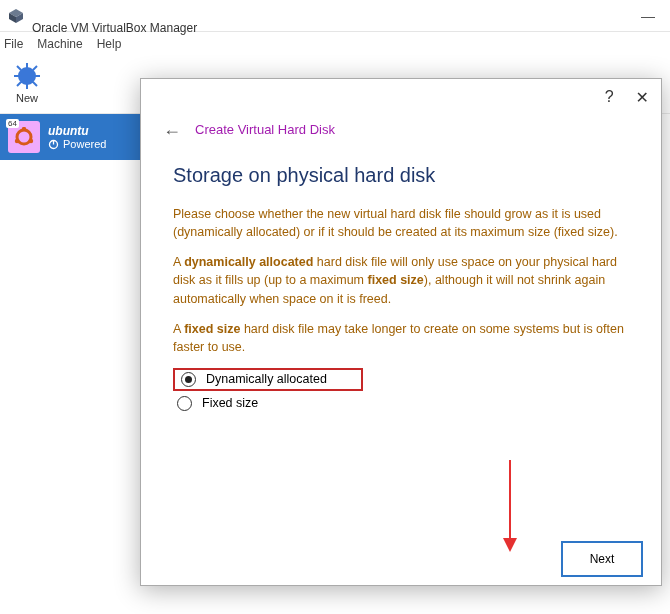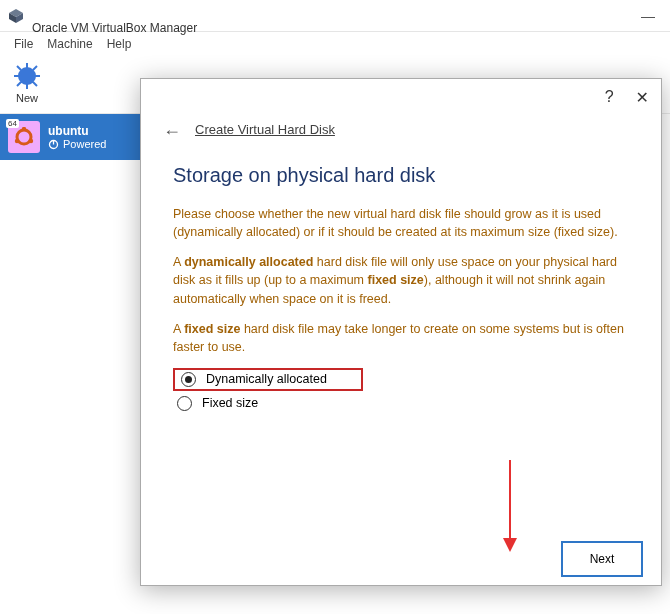--- a/index.html
+++ b/index.html
@@ -5,45 +5,45 @@
   * { box-sizing: border-box; font-family: "Segoe UI", Tahoma, sans-serif; }
   body { margin: 0; width: 670px; height: 614px; background: #fff; overflow: hidden; position: relative; }
 
   
   .titlebar { height: 32px; display: flex; align-items: center; padding: 0 8px; border-bottom: 1px solid #e5e5e5; }
   .titlebar .cube { width: 16px; height: 16px; margin-right: 8px; }
   .titlebar .title { font-size: 12px; color: #333; flex: 1; margin-top: 24px; }
   .titlebar .min { width: 28px; text-align: center; color: #555; font-size: 14px; }
 
   
-  .menu { height: 24px; display: flex; align-items: center; padding: 0 14px; gap: 14px; font-size: 12px; color: #444; }
+  .menu { height: 24px; display: flex; align-items: center; padding: 0 4px; gap: 14px; font-size: 12px; color: #444; }
 
   
   .toolbar { height: 58px; display: flex; align-items: flex-start; padding: 4px 4px 0 4px; gap: 2px; border-bottom: 1px solid #e8e8e8; flex-direction: column; }
   .tool { width: 46px; display: flex; flex-direction: column; align-items: center; gap: 2px; font-size: 11px; color: #333; padding-top:2px;}
   .gear { stroke:#d4a400; fill:#f3d36b; }
   .toolright { margin-left:auto; display:flex; align-items:flex-start; gap:6px; padding-right:4px;}
   .capsule { width:100px; height:26px; border:1px solid #bbb; border-radius:13px; background:#f8f8f8;}
   .capsule.blue { width:60px; background:#cfe8ff; border-color:#8ec2f0;}
   
   
   .vmlist { position: absolute; left: 0; top: 114px; width: 220px; }
   .vmitem { background: #2e76c7; color: #fff; display: flex; align-items: center; height: 46px; padding: 4px 8px; gap: 8px; }
   .vmitem .badge { background:#f0abfc; width:32px; height:32px; border-radius:3px; display:flex; align-items:center; justify-content:center; position:relative;}
   .vmitem .badge .tag { position:absolute; top:-2px; left:-2px; background:#fff; color:#333; font-size:8px; padding:0 2px; border-radius:2px; }
-  .vmitem .meta .name { font-size:12px; font-weight:600; }
+  .vmitem .meta .name { font-size:12px; font-weight:600;font-style:italic; }
   .vmitem .meta .state { font-size:11px; display:flex; align-items:center; gap:4px;}
 
   
   .dialog { position:absolute; left:140px; top:78px; width:522px; height:508px; background:#fff; border:1px solid #aaa; box-shadow:0 4px 24px rgba(0,0,0,.3); display:flex; flex-direction:column; }
   .dlg-titlebar { height:36px; display:flex; align-items:center; justify-content:flex-end; padding:0 12px; gap:22px; }
   .dlg-titlebar span { font-size:16px; color:#333; cursor:default;}
   .dlg-header { display:flex; align-items:center; gap:14px; padding: 4px 22px 14px 22px; }
   .dlg-header .back { font-size:18px; color:#555; }
-  .dlg-header .htitle { font-size:13px; color:#404040;text-decoration:underline; }
+  .dlg-header .htitle { font-size:13px; color:#a21caf; }
   .dlg-body { padding: 10px 32px 0 32px; flex:1; overflow:auto; }
   .dlg-body h2 { color:#20386b; font-weight:400; font-size:20px; margin:0 0 18px 0;}
   .dlg-body p { font-size:12.5px; color:#a16207; line-height:1.45; margin:0 0 12px 0;}
   .radio-group { margin-top:8px; }
   .radio-row { display:flex; align-items:center; gap:10px; padding:5px 4px; font-size:12.5px; }
   .radio { width:15px; height:15px; border:1.5px solid #333; border-radius:50%; display:flex; align-items:center; justify-content:center;}
   .radio.checked::after { content:""; width:7px; height:7px; background:#222; border-radius:50%;}
   .highlight { border:2px solid #c62828; padding:2px 6px; width:190px; }
   .dlg-footer { height:52px; display:flex; align-items:center; justify-content:flex-end; gap:12px; padding:0 18px; }
   .btn { min-width:82px; height:36px; font-size:12px; border:1px solid #9e9e9e; background:#f3f3f3; display:flex; align-items:center; justify-content:center; }

